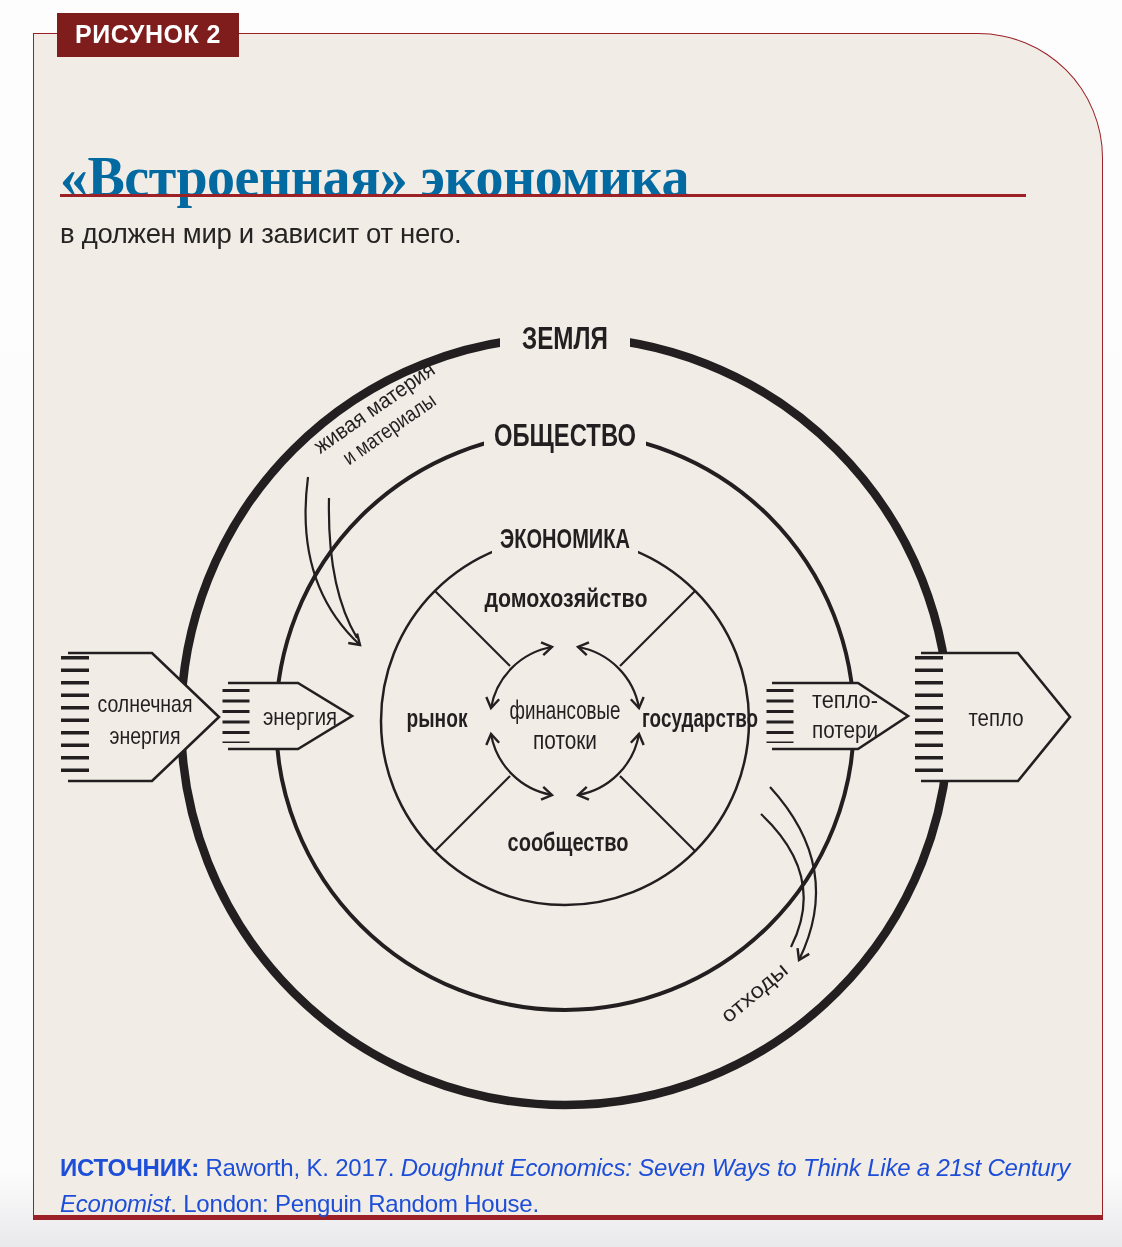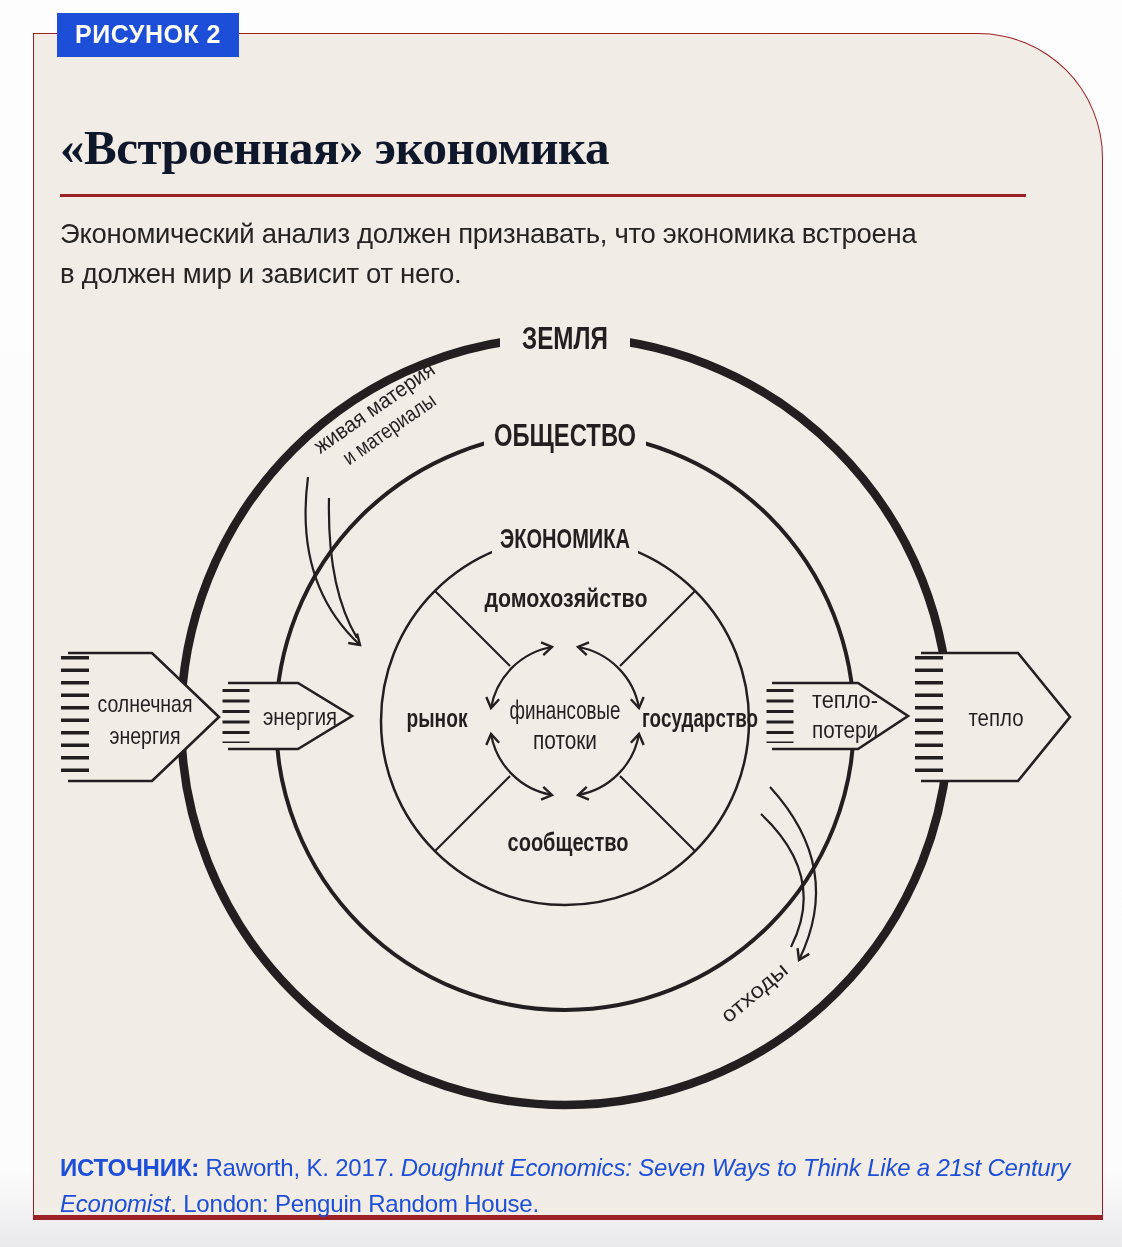--- a/index.html
+++ b/index.html
@@ -9,28 +9,28 @@
     font-family:"Liberation Sans",sans-serif;color:#231f20;
   }
   .card{
     position:absolute;left:33px;top:33px;width:1068px;height:1181px;
     background:#f1ece6;
     border:1.5px solid #9b2126;border-bottom-width:5px;
     border-top-right-radius:125px;
   }
   .badge{
     position:absolute;left:23px;top:-21px;
-    background:#1d4ed8;color:#ffffff;
+    background:#7f1d1d;color:#ffffff;
     font-size:25px;font-weight:bold;letter-spacing:.5px;
     padding:9px 18px 10px 18px;line-height:1;
   }
   .title{
-    position:absolute;left:26px;top:54px;white-space:nowrap;
-    font-family:"Liberation Serif",serif;font-size:49px;letter-spacing:-.5px;
-    color:#0f172a;line-height:1.1;
+    position:absolute;left:26px;top:75px;white-space:nowrap;
+    font-family:"Liberation Serif",serif;font-size:56px;letter-spacing:-.5px;
+    color:#0369a1;line-height:1.1;
   }
   .rule{position:absolute;left:26px;top:160px;width:966px;height:3px;background:#9b2126;}
   .subtitle{
     position:absolute;left:26px;top:180px;width:1000px;
     font-size:27.5px;line-height:1.44;letter-spacing:-.3px;color:#262423;
   }
   .diagram{position:absolute;left:0px;top:266px;}
   .source{
     position:absolute;left:26px;top:1092px;width:1012px;
     font-size:24px;line-height:1.5;letter-spacing:-.2px;color:#1d4ed8;
@@ -51,21 +51,20 @@
 
 <div class="card">
 
   <div class="badge">РИСУНОК 2</div>
 
   <h1 class="title">«Встроенная» экономика</h1>
 
   <div class="rule"></div>
 
   <div class="subtitle">
-    <div>Экономический анализ должен признавать, что экономика встроена</div>
     <div>в должен мир и зависит от него.</div>
   </div>
 
   <svg class="diagram" width="1069" height="845" viewBox="34 300 1069 845">
     <defs>
       <marker id="chev" markerUnits="userSpaceOnUse" markerWidth="26" markerHeight="22" viewBox="-13 -9 26 18" refX="0" refY="0" orient="auto-start-reverse">
         <path d="M -10,-6.5 L 0,0 L -10,6.5" fill="none" stroke="#231f20" stroke-width="2.4"></path>
       </marker>
     </defs>
 

